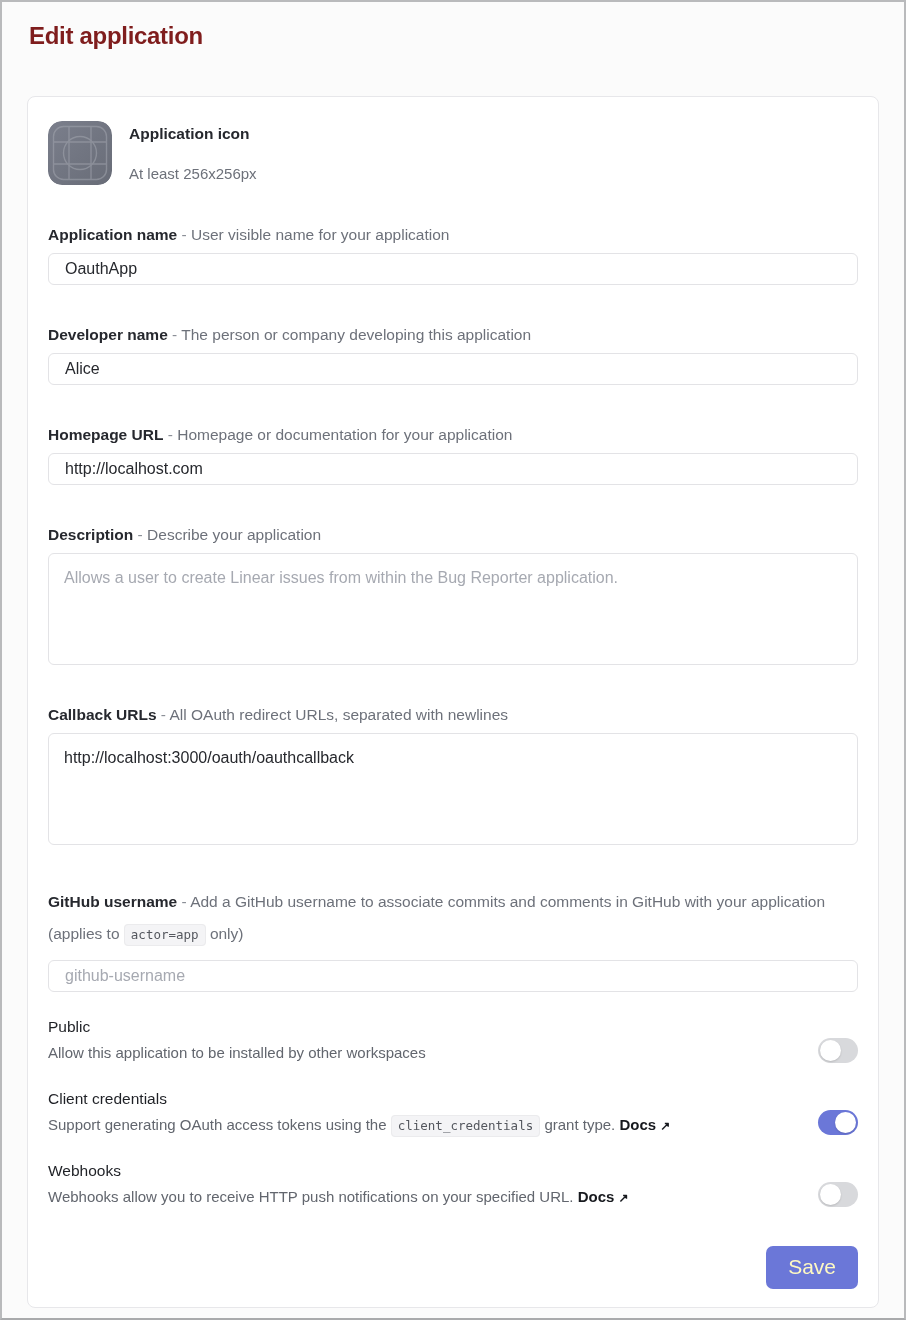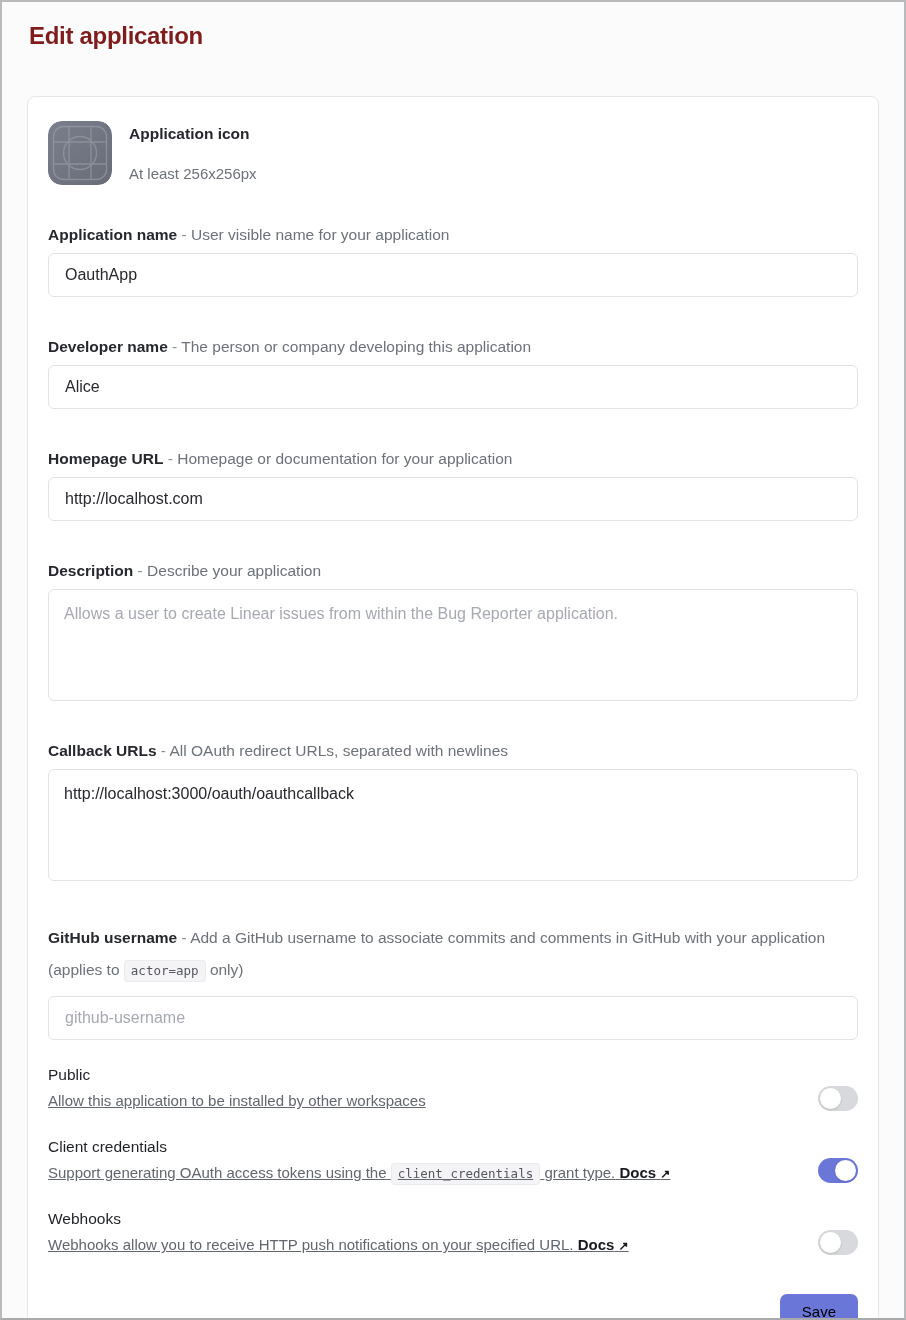--- a/index.html
+++ b/index.html
@@ -47,61 +47,61 @@
     width: 100%;
     border: 1px solid #e3e3e6;
     border-radius: 6px;
     background: #fff;
     font-family: "Liberation Sans", sans-serif;
     font-size: 16px;
     color: #26282d;
     margin-top: 9px;
     outline: none;
   }
-  .text-input { height: 44px; padding: 0 16px; }
+  .text-input { height: 32px; padding: 0 16px; }
   .text-area { height: 112px; padding: 12px 15px; line-height: 1.45; resize: none; }
   .text-input::placeholder, .text-area::placeholder { color: #a6a9b1; opacity: 1; }
   .code-chip {
     font-family: "DejaVu Sans Mono", monospace;
     font-size: 12.5px;
     color: #54575e;
     background: #f4f4f6;
     border: 1px solid #ebebed;
     border-radius: 4px;
     padding: 2px 6px 3px 6px;
     white-space: nowrap;
   }
   
   .toggles { margin-top: 26px; }
   .toggle-row { display: flex; align-items: flex-end; justify-content: space-between; margin-top: 27px; }
   .toggle-row:first-child { margin-top: 0; }
   .toggle-text { max-width: 760px; }
   .toggle-title { font-size: 15.5px; color: #1f2126; margin-bottom: 6px; }
-  .toggle-desc { font-size: 15px; color: #62666e; line-height: 1.4; text-decoration: underline; }
+  .toggle-desc { font-size: 15px; color: #62666e; line-height: 1.4; }
   .docs-link { color: #17191e; font-weight: 700; text-decoration: none; cursor: pointer; white-space: nowrap; }
   .arrow { font-size: 12px; font-weight: 700; }
   .switch {
     width: 40px; height: 25px; border-radius: 13px;
     position: relative; flex-shrink: 0; cursor: pointer; margin-left: 20px;
   }
   .switch .knob {
     width: 21px; height: 21px; border-radius: 50%;
     background: #ffffff; position: absolute; top: 2px;
     box-shadow: 0 1px 2px rgba(0,0,0,0.15);
   }
   .switch.off { background: #d8d9dc; }
   .switch.off .knob { left: 2px; }
   .switch.on { background: #6b77d8; }
   .switch.on .knob { right: 2px; }
   
   .save-row { display: flex; justify-content: flex-end; margin-top: 39px; }
   .save-btn {
-    background: #6b77d8; color: #000000;
+    background: #6b77d8; color: #fef9c3;
     font-family: "Liberation Sans", sans-serif;
-    font-size: 15px;
+    font-size: 21px;
     border: none; border-radius: 7px;
     padding: 9px 22px 10px 22px;
     cursor: pointer;
   }
 </style>
 </head>
 <body>
 
 <h1 class="page-title">Edit application</h1>
 

